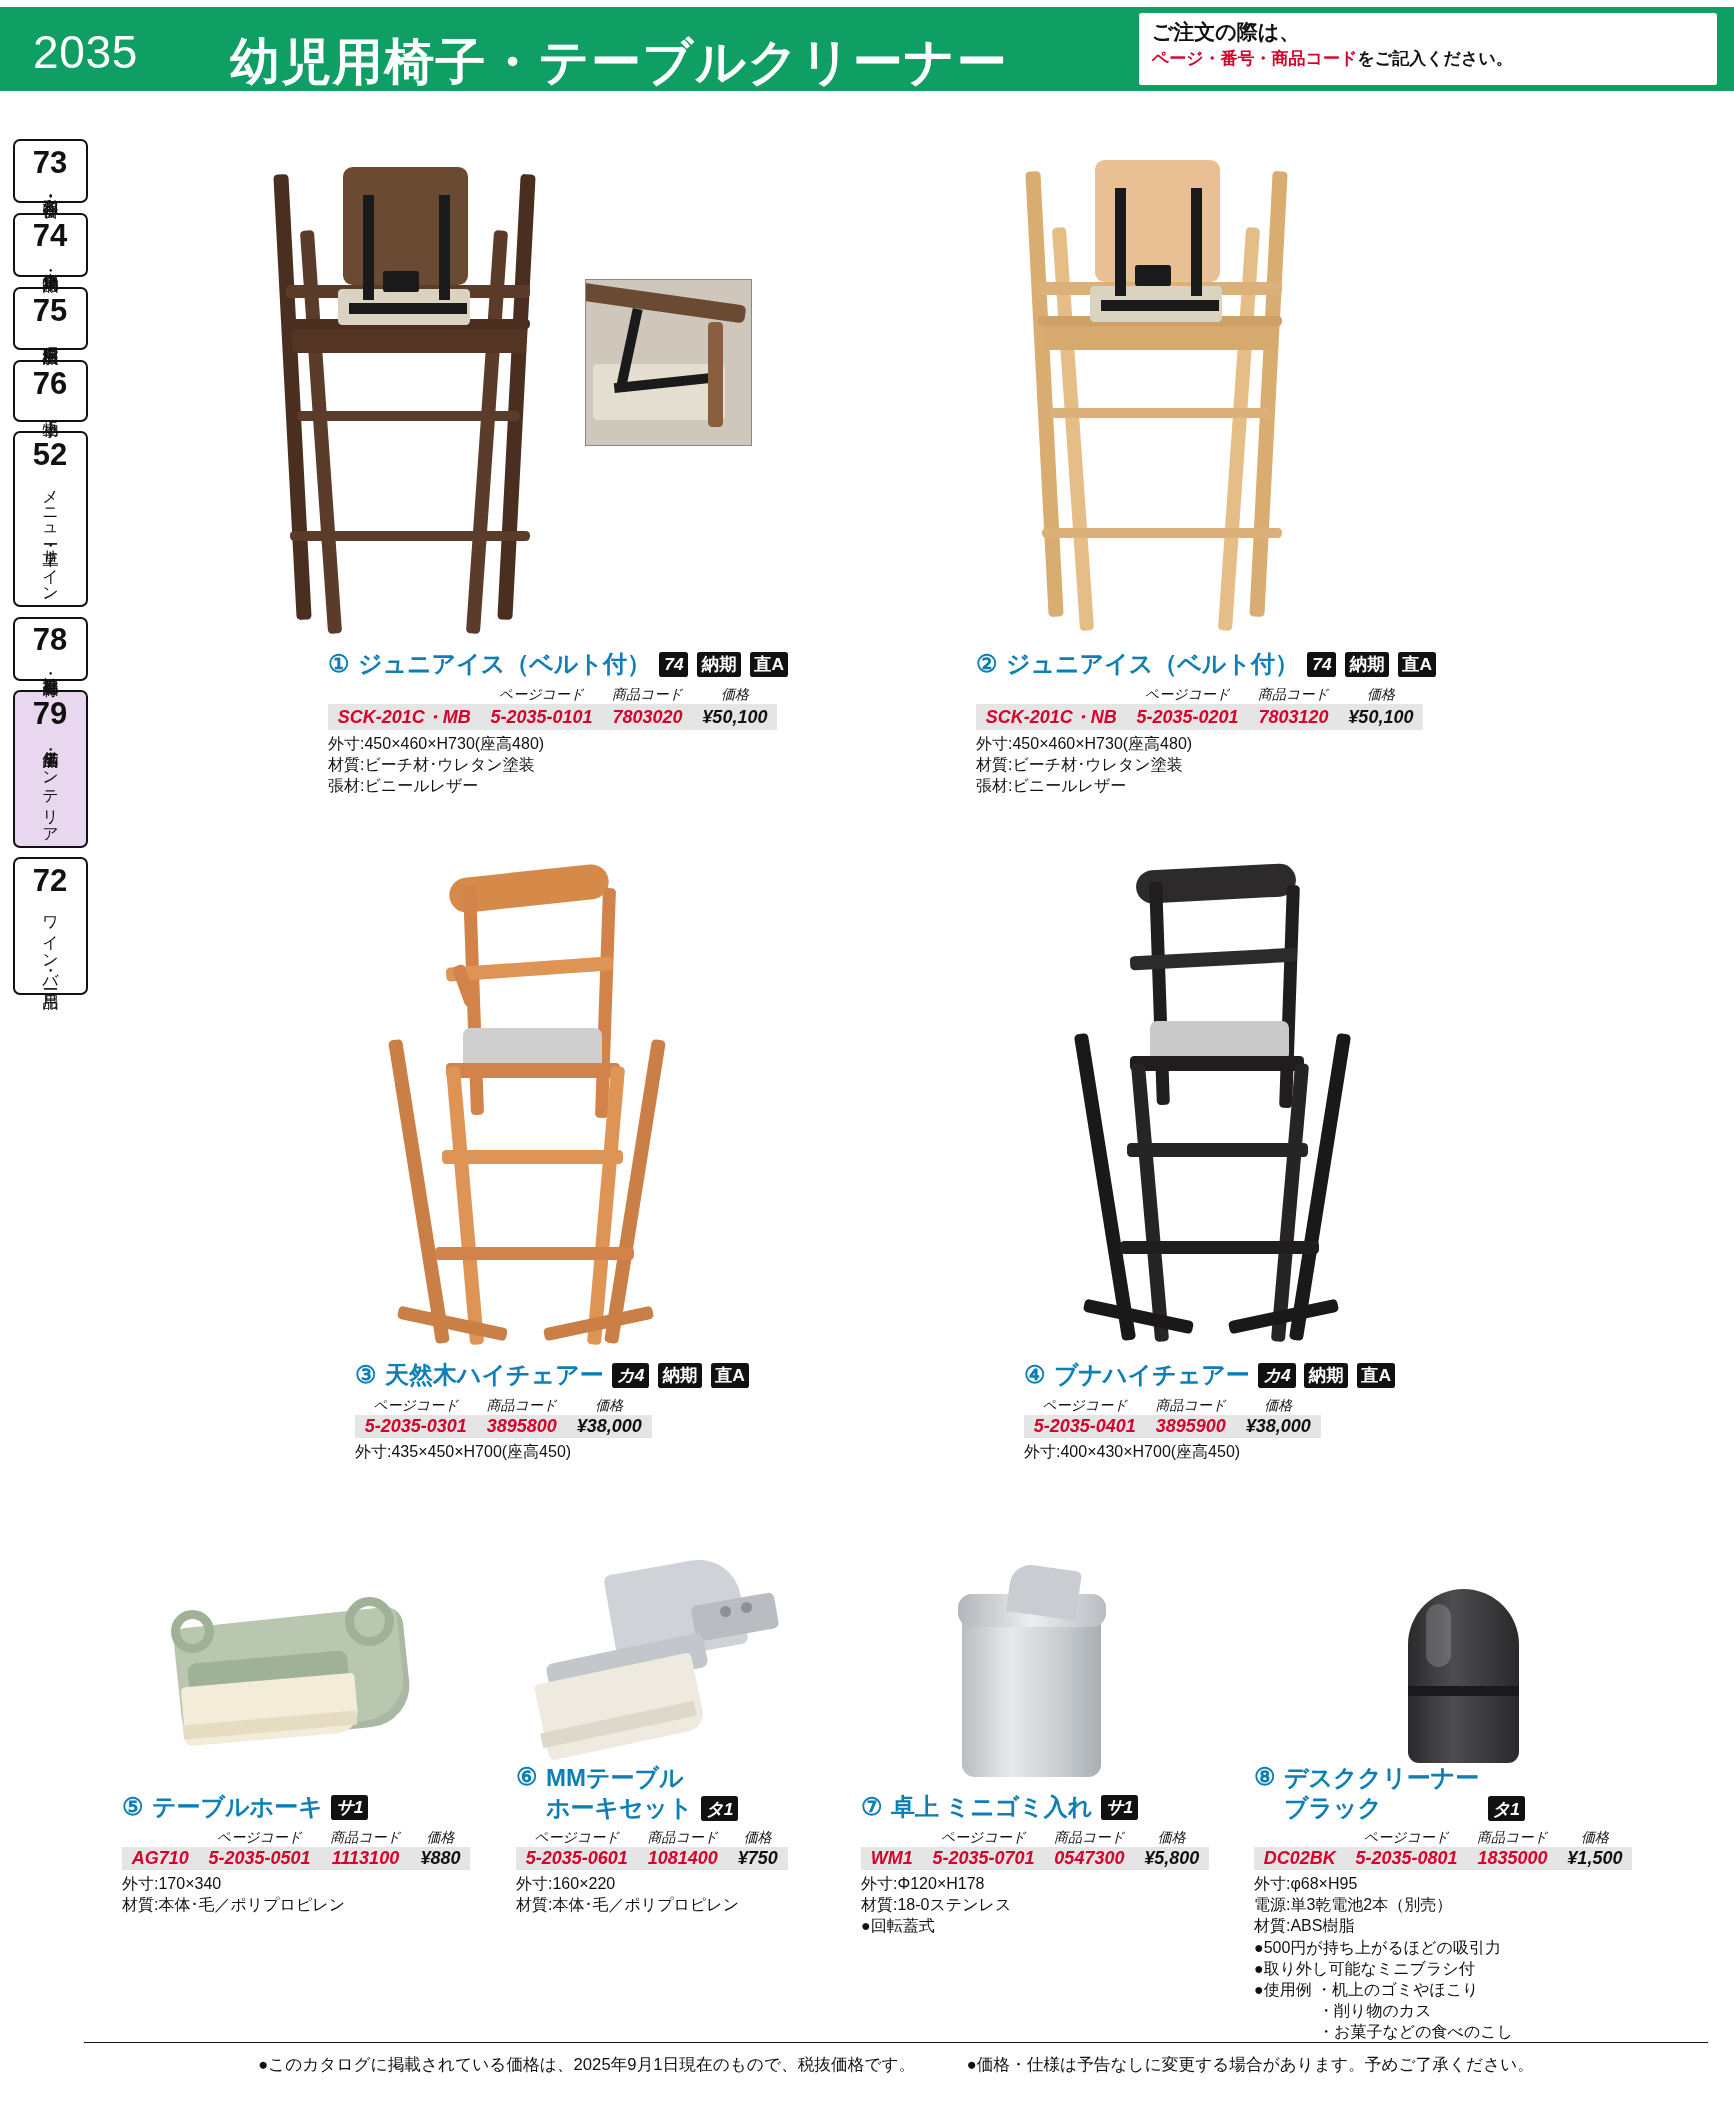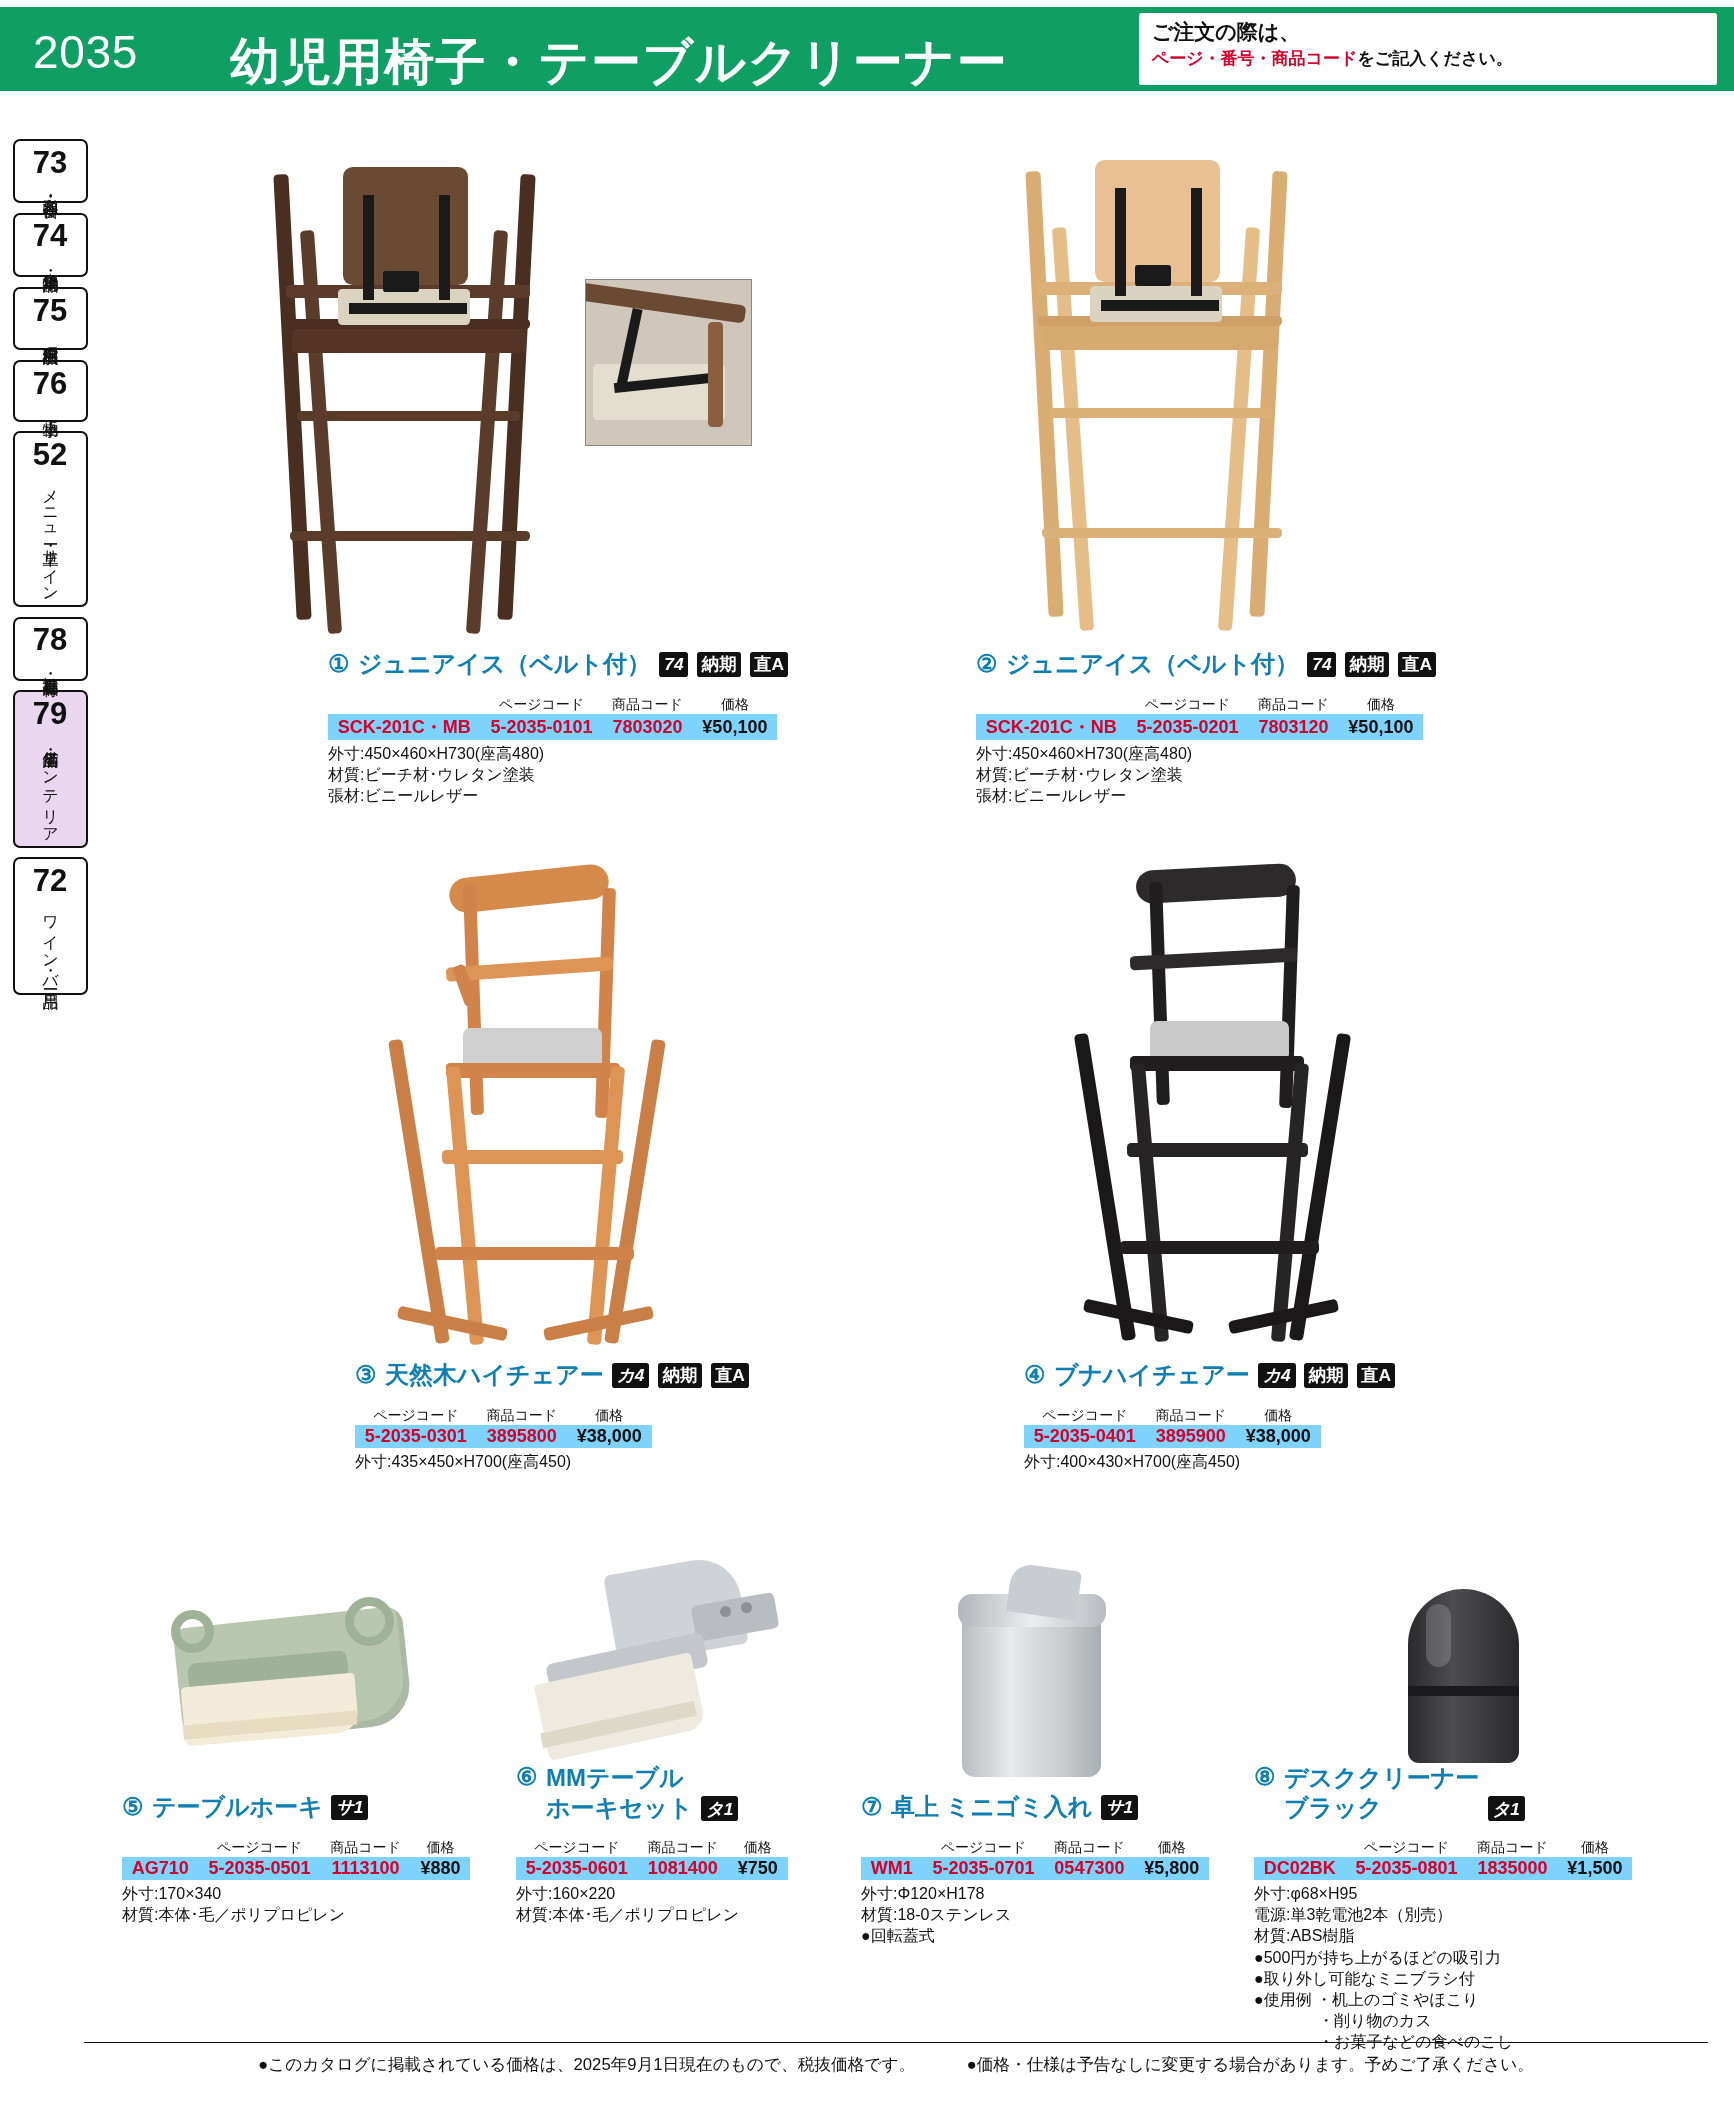--- a/index.html
+++ b/index.html
@@ -129,38 +129,39 @@
   }
   .badge.cat { background: #111; font-style: italic; }
   .badge.nouki { background: #111; }
   .badge.mark {
     background: #111;
     padding: 0 4.2px;
   }
 
   .spec-table {
     border-collapse: collapse;
-    margin-top: 15px;
+    margin-top: 5px;
+    font-style: italic;
   }
   .spec-table th {
     font-size: 14px;
     font-weight: normal;
     color: #111;
     padding: 0.7px 9.8px;
     text-align: center;
     border: none;
   }
   .spec-table td {
     font-size: 18px;
     padding: 0.7px 9.8px;
     text-align: center;
     white-space: nowrap;
   }
   .spec-table tr.values {
-    background: #7dd3fc;
+    background: #e5e5e5;
   }
   .spec-table tr.values td.code {
     color: #d6002a;
     font-weight: bold;
   }
   .spec-table tr.values td.pcode {
     color: #d6002a;
     font-weight: bold;
   }
   .spec-table tr.values td.icode {

